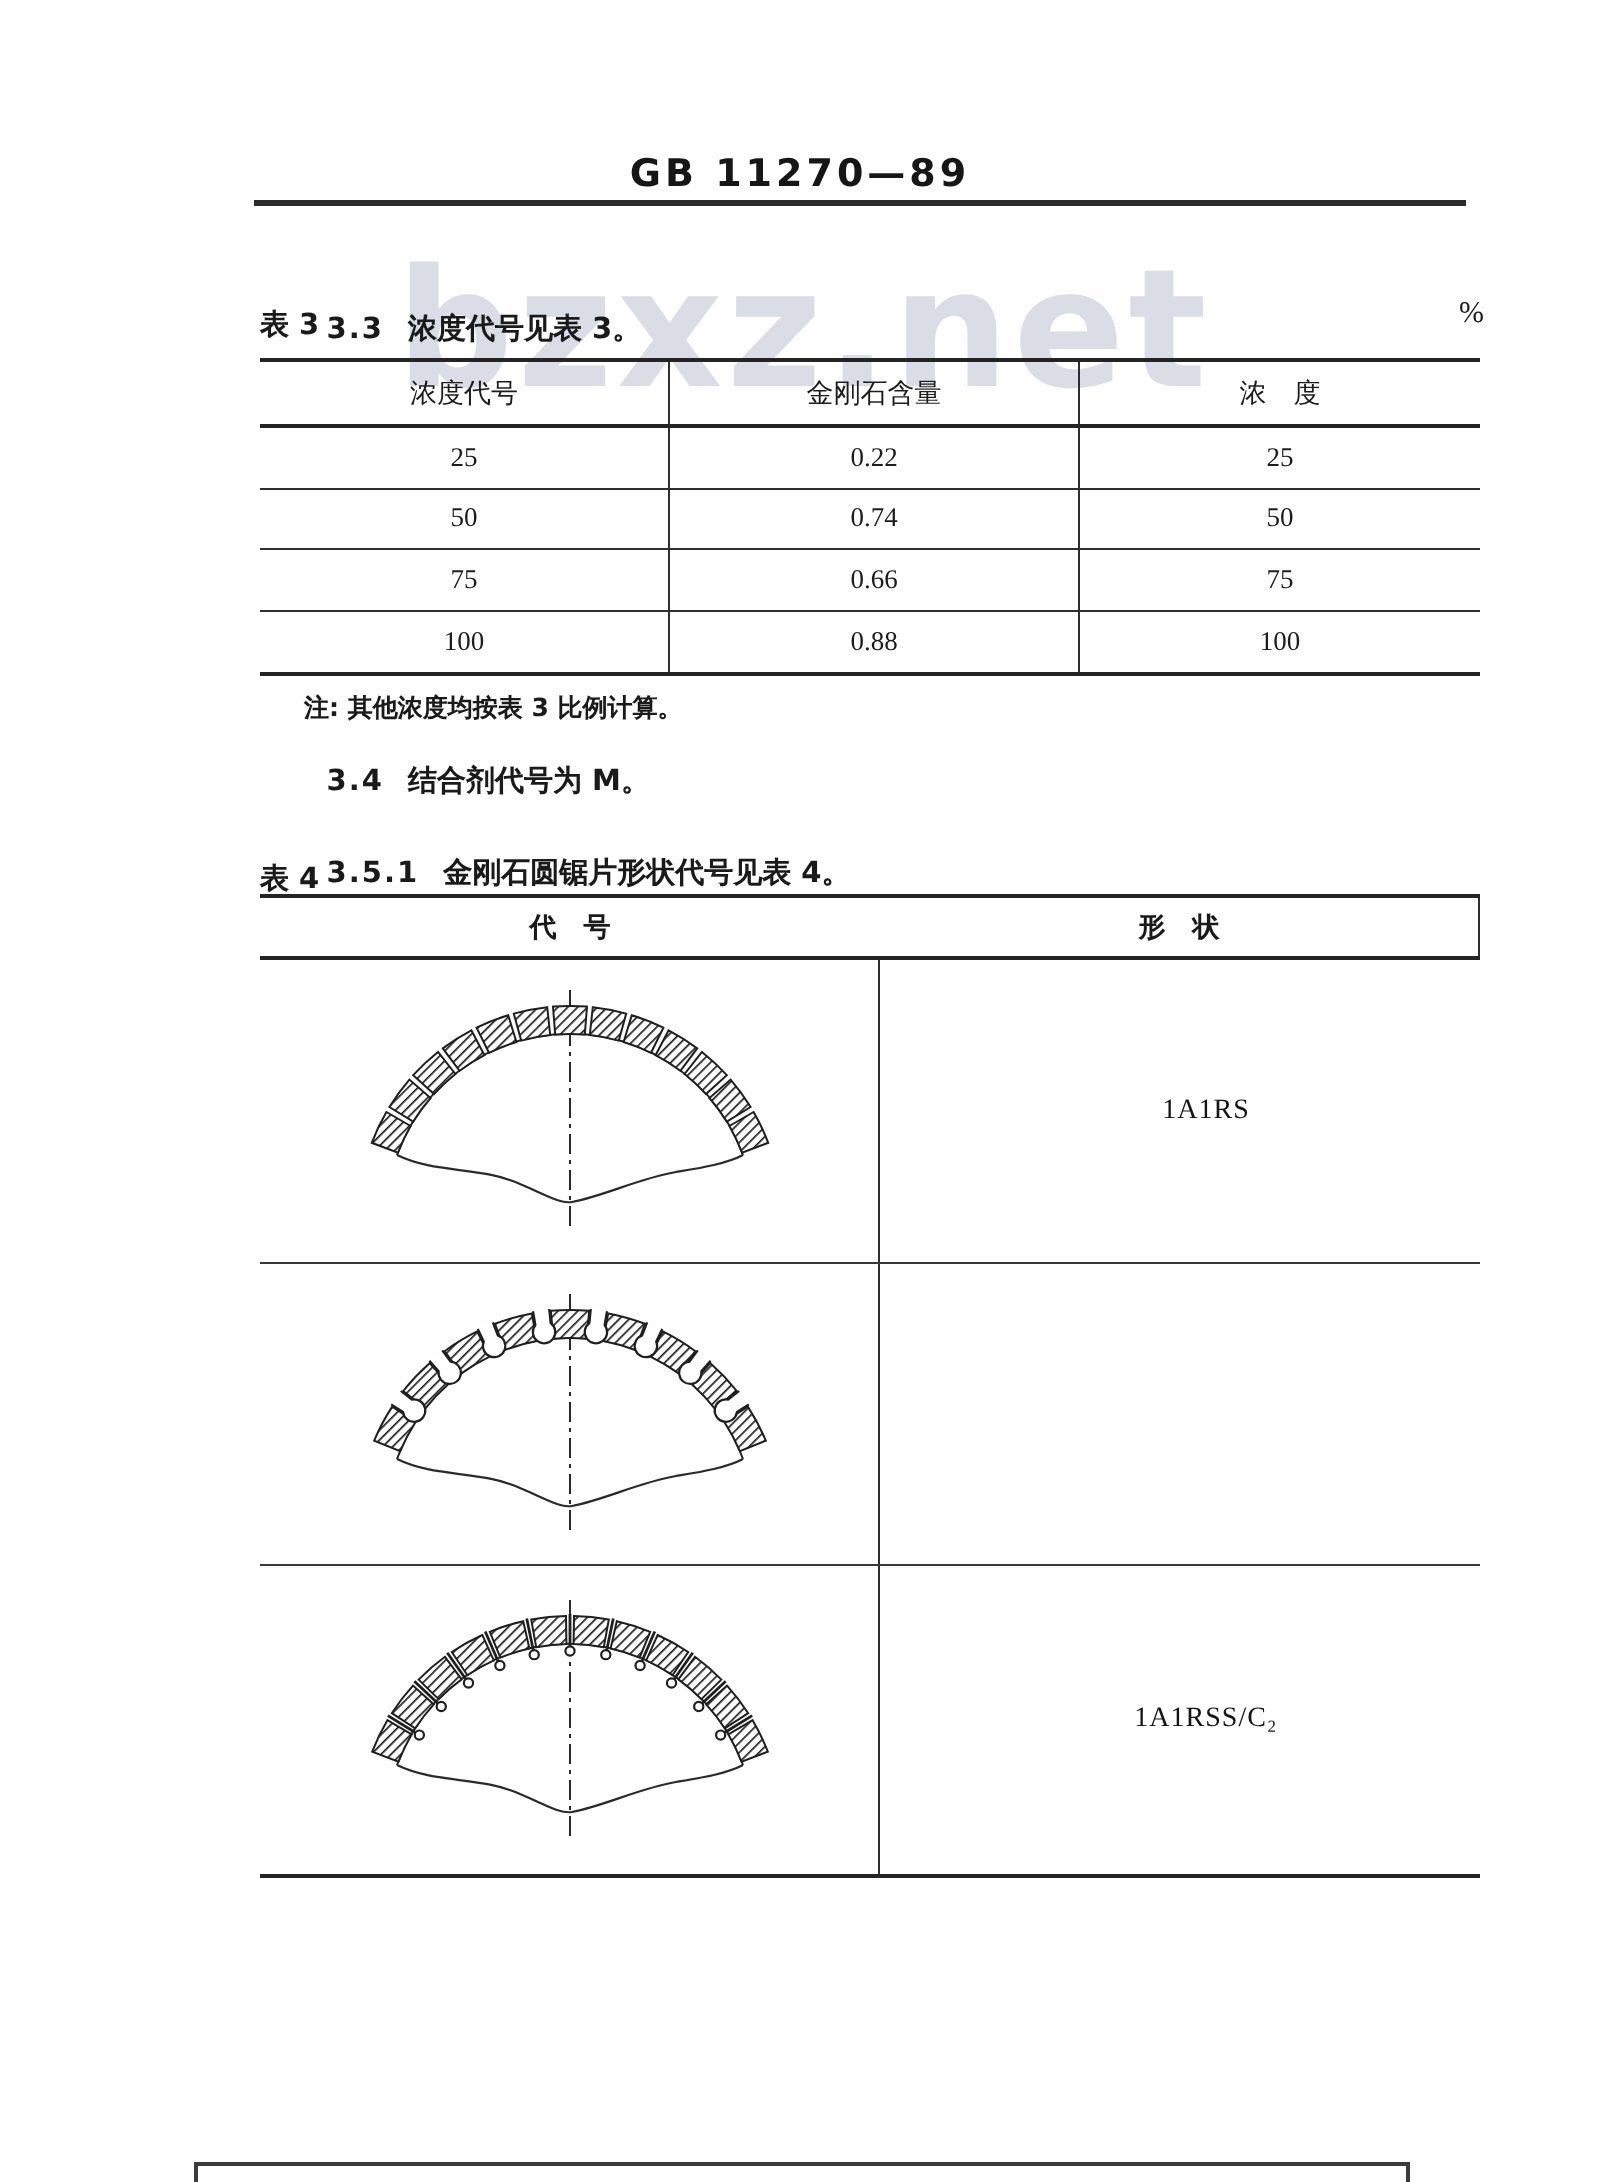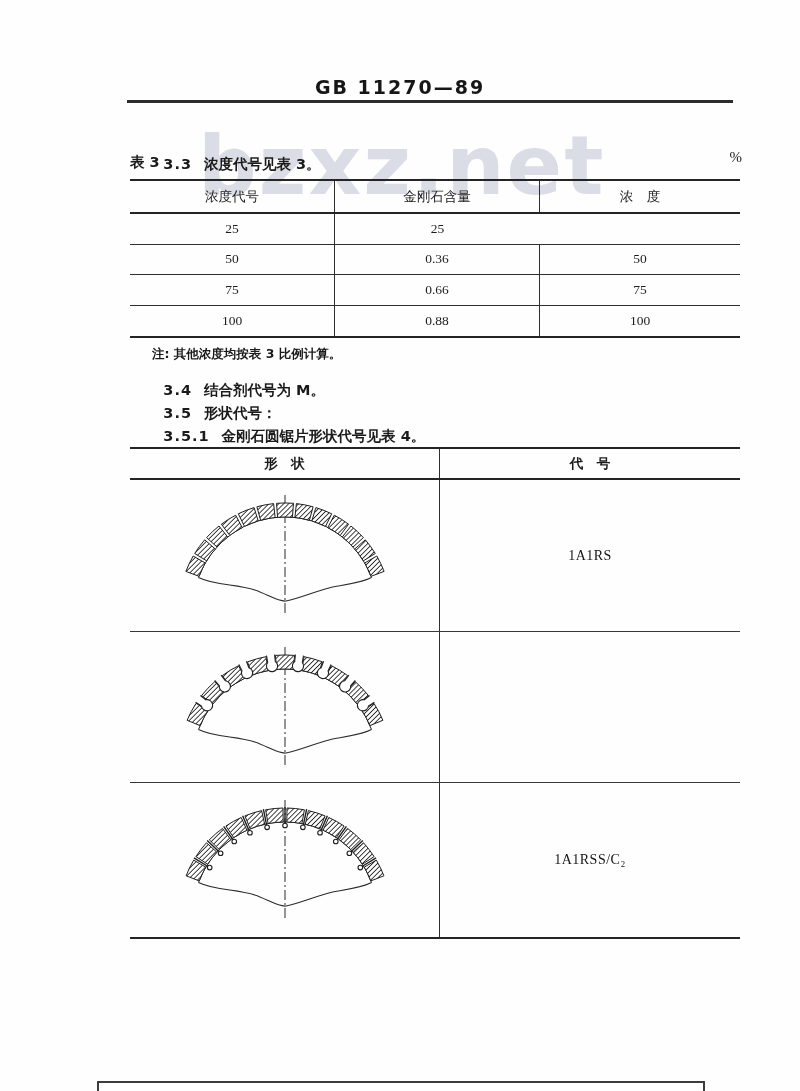--- a/index.html
+++ b/index.html
@@ -54,21 +54,21 @@
     font-family:"DejaVu Sans","Liberation Sans",sans-serif;
     font-weight:normal; font-size:13.5px;
   }
   .tbl3 .c1,.tbl3 .c2 { border-right:1.5px solid #2e2e2e; }
   
   .tbl4 {
     position:absolute; left:130px; top:447px; width:610px;
     border-top:2.5px solid #242424; border-bottom:2.5px solid #242424;
   }
   .tbl4 .hrow { display:grid; grid-template-columns:310px 300px; height:31px; border-bottom:2px solid #242424; }
-  .tbl4 .brow { display:grid; grid-template-columns:310px 300px; border-bottom:1.5px solid #383838; }
+  .tbl4 .brow { display:grid; grid-template-columns:310px 300px; border-bottom:1.5px solid #383838;gap:13px; }
   .tbl4 .brow:last-child { border-bottom:none; }
   .tbl4 .r1 { height:152px; } .tbl4 .r2 { height:151px; } .tbl4 .r3 { height:154px; }
   .tbl4 .cell { display:flex; align-items:center; justify-content:center; }
   .tbl4 .hrow .cell {
     font-family:"DejaVu Sans","Liberation Sans",sans-serif;
     font-weight:bold; font-size:13.5px; color:#1a1a1a;
   }
   .tbl4 .c1 { border-right:1.5px solid #2e2e2e; }
   .code-text { font-family:"Liberation Serif",serif; font-size:14px; letter-spacing:0.5px; color:#141414; }
   .note-line {
@@ -104,56 +104,57 @@
     </div>
 
     <div class="tbl3">
       <div class="hrow">
         <div class="cell c1">浓度代号</div>
         <div class="cell c2">金刚石含量</div>
         <div class="cell c3">浓　度</div>
       </div>
       <div class="drow">
         <div class="cell c1">25</div>
+        <div class="cell c2">0.22</div>
         <div class="cell c3">25</div>
       </div>
       <div class="drow">
         <div class="cell c1">50</div>
-        <div class="cell c2">0.36</div>
+        <div class="cell c2">0.74</div>
         <div class="cell c3">50</div>
       </div>
       <div class="drow">
         <div class="cell c1">75</div>
         <div class="cell c2">0.66</div>
         <div class="cell c3">75</div>
       </div>
       <div class="drow">
         <div class="cell c1">100</div>
         <div class="cell c2">0.88</div>
         <div class="cell c3">100</div>
       </div>
     </div>
 
     <div class="note-line" style="top:346px">注: 其他浓度均按表 3 比例计算。</div>
 
     <div class="sect" style="top:365px">
       <span class="snum">3.4</span><span>结合剂代号为 M。</span>
     </div>
-    <div class="sect" style="top:388px">
-      <span class="snum">3.5</span><span>形状代号：</span>
-    </div>
     <div class="sect" style="top:411px">
       <span class="snum">3.5.1</span><span>金刚石圆锯片形状代号见表 4。</span>
     </div>
 
+    <div class="tcaption" style="top:430px">
+      <span>表 4</span>
+    </div>
 
     <div class="tbl4">
       <div class="hrow">
+        <div class="cell c2">代　号</div>
         <div class="cell c1">形　状</div>
-        <div class="cell c2">代　号</div>
       </div>
       <div class="brow r1">
         <div class="cell c1">
           <svg class="blade" width="210" height="125" viewBox="0 0 210 125">
               <defs>
                 <pattern id="hatch0" width="3.5" height="3.5" patternUnits="userSpaceOnUse" patternTransform="rotate(45)">
                   <rect width="3.5" height="3.5" fill="#ffffff"></rect>
                   <line x1="0" y1="0" x2="0" y2="3.5" stroke="#1f1f1f" stroke-width="1.7"></line>
                 </pattern>
               </defs>

